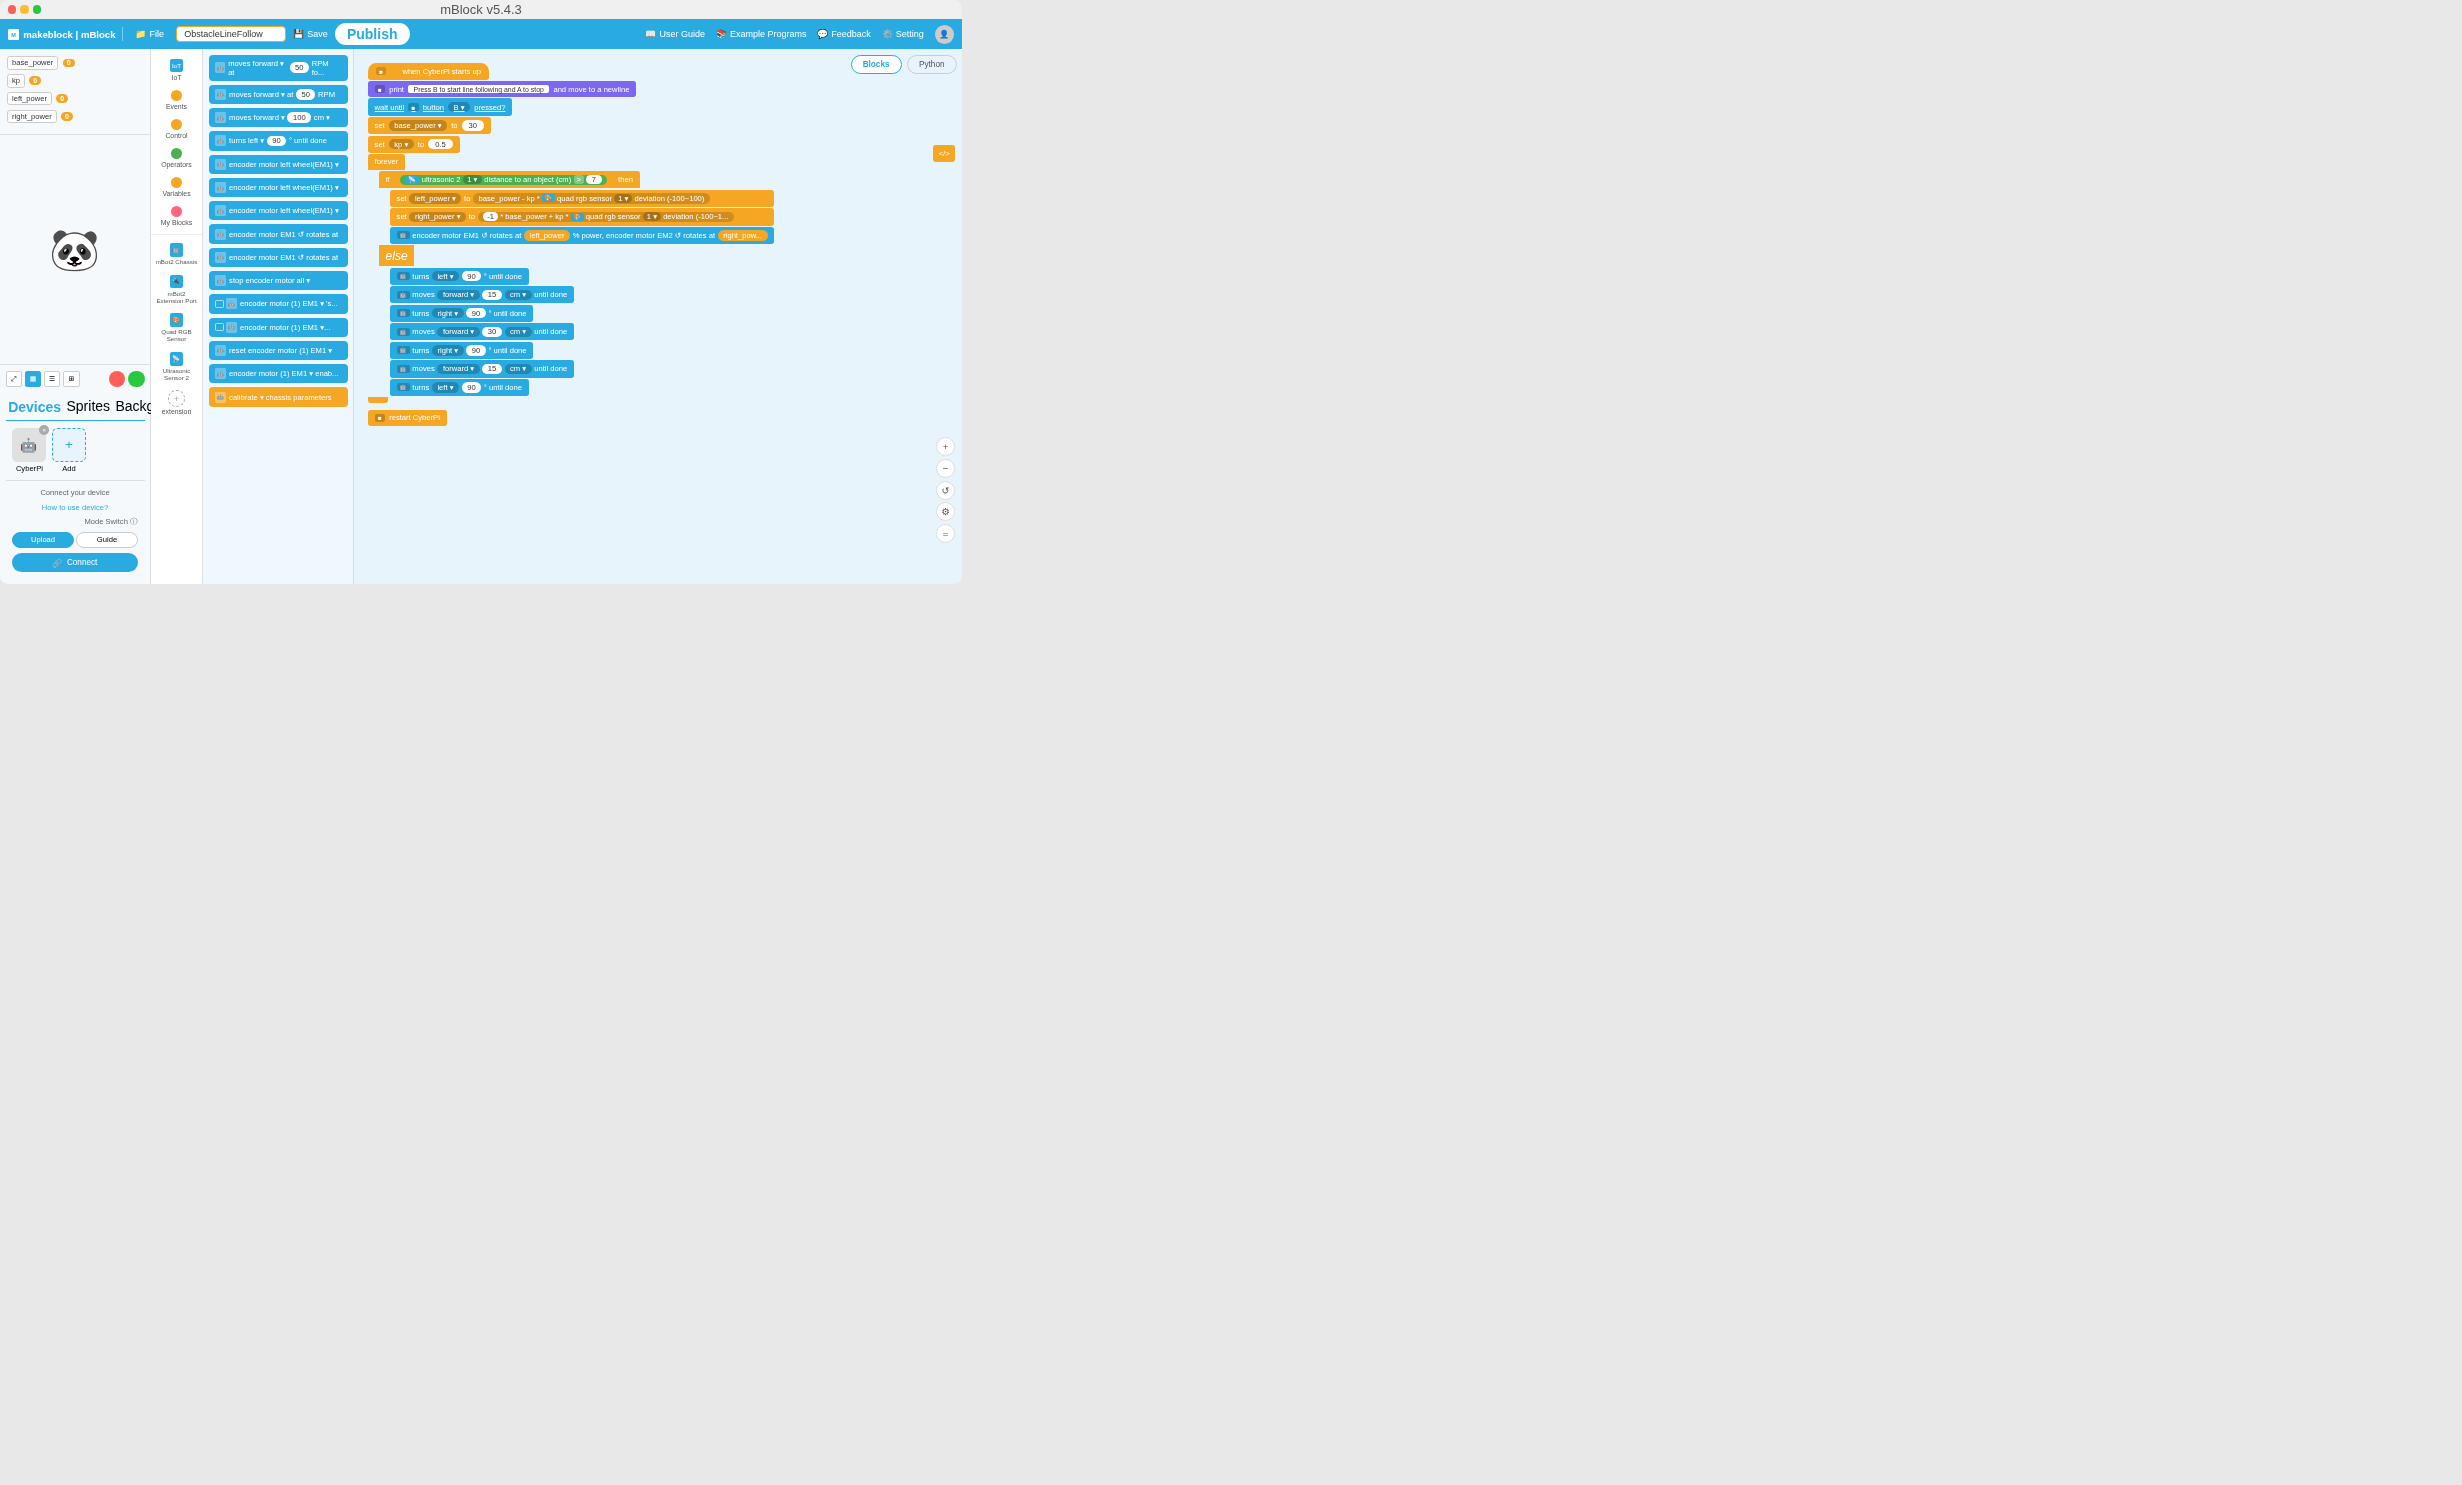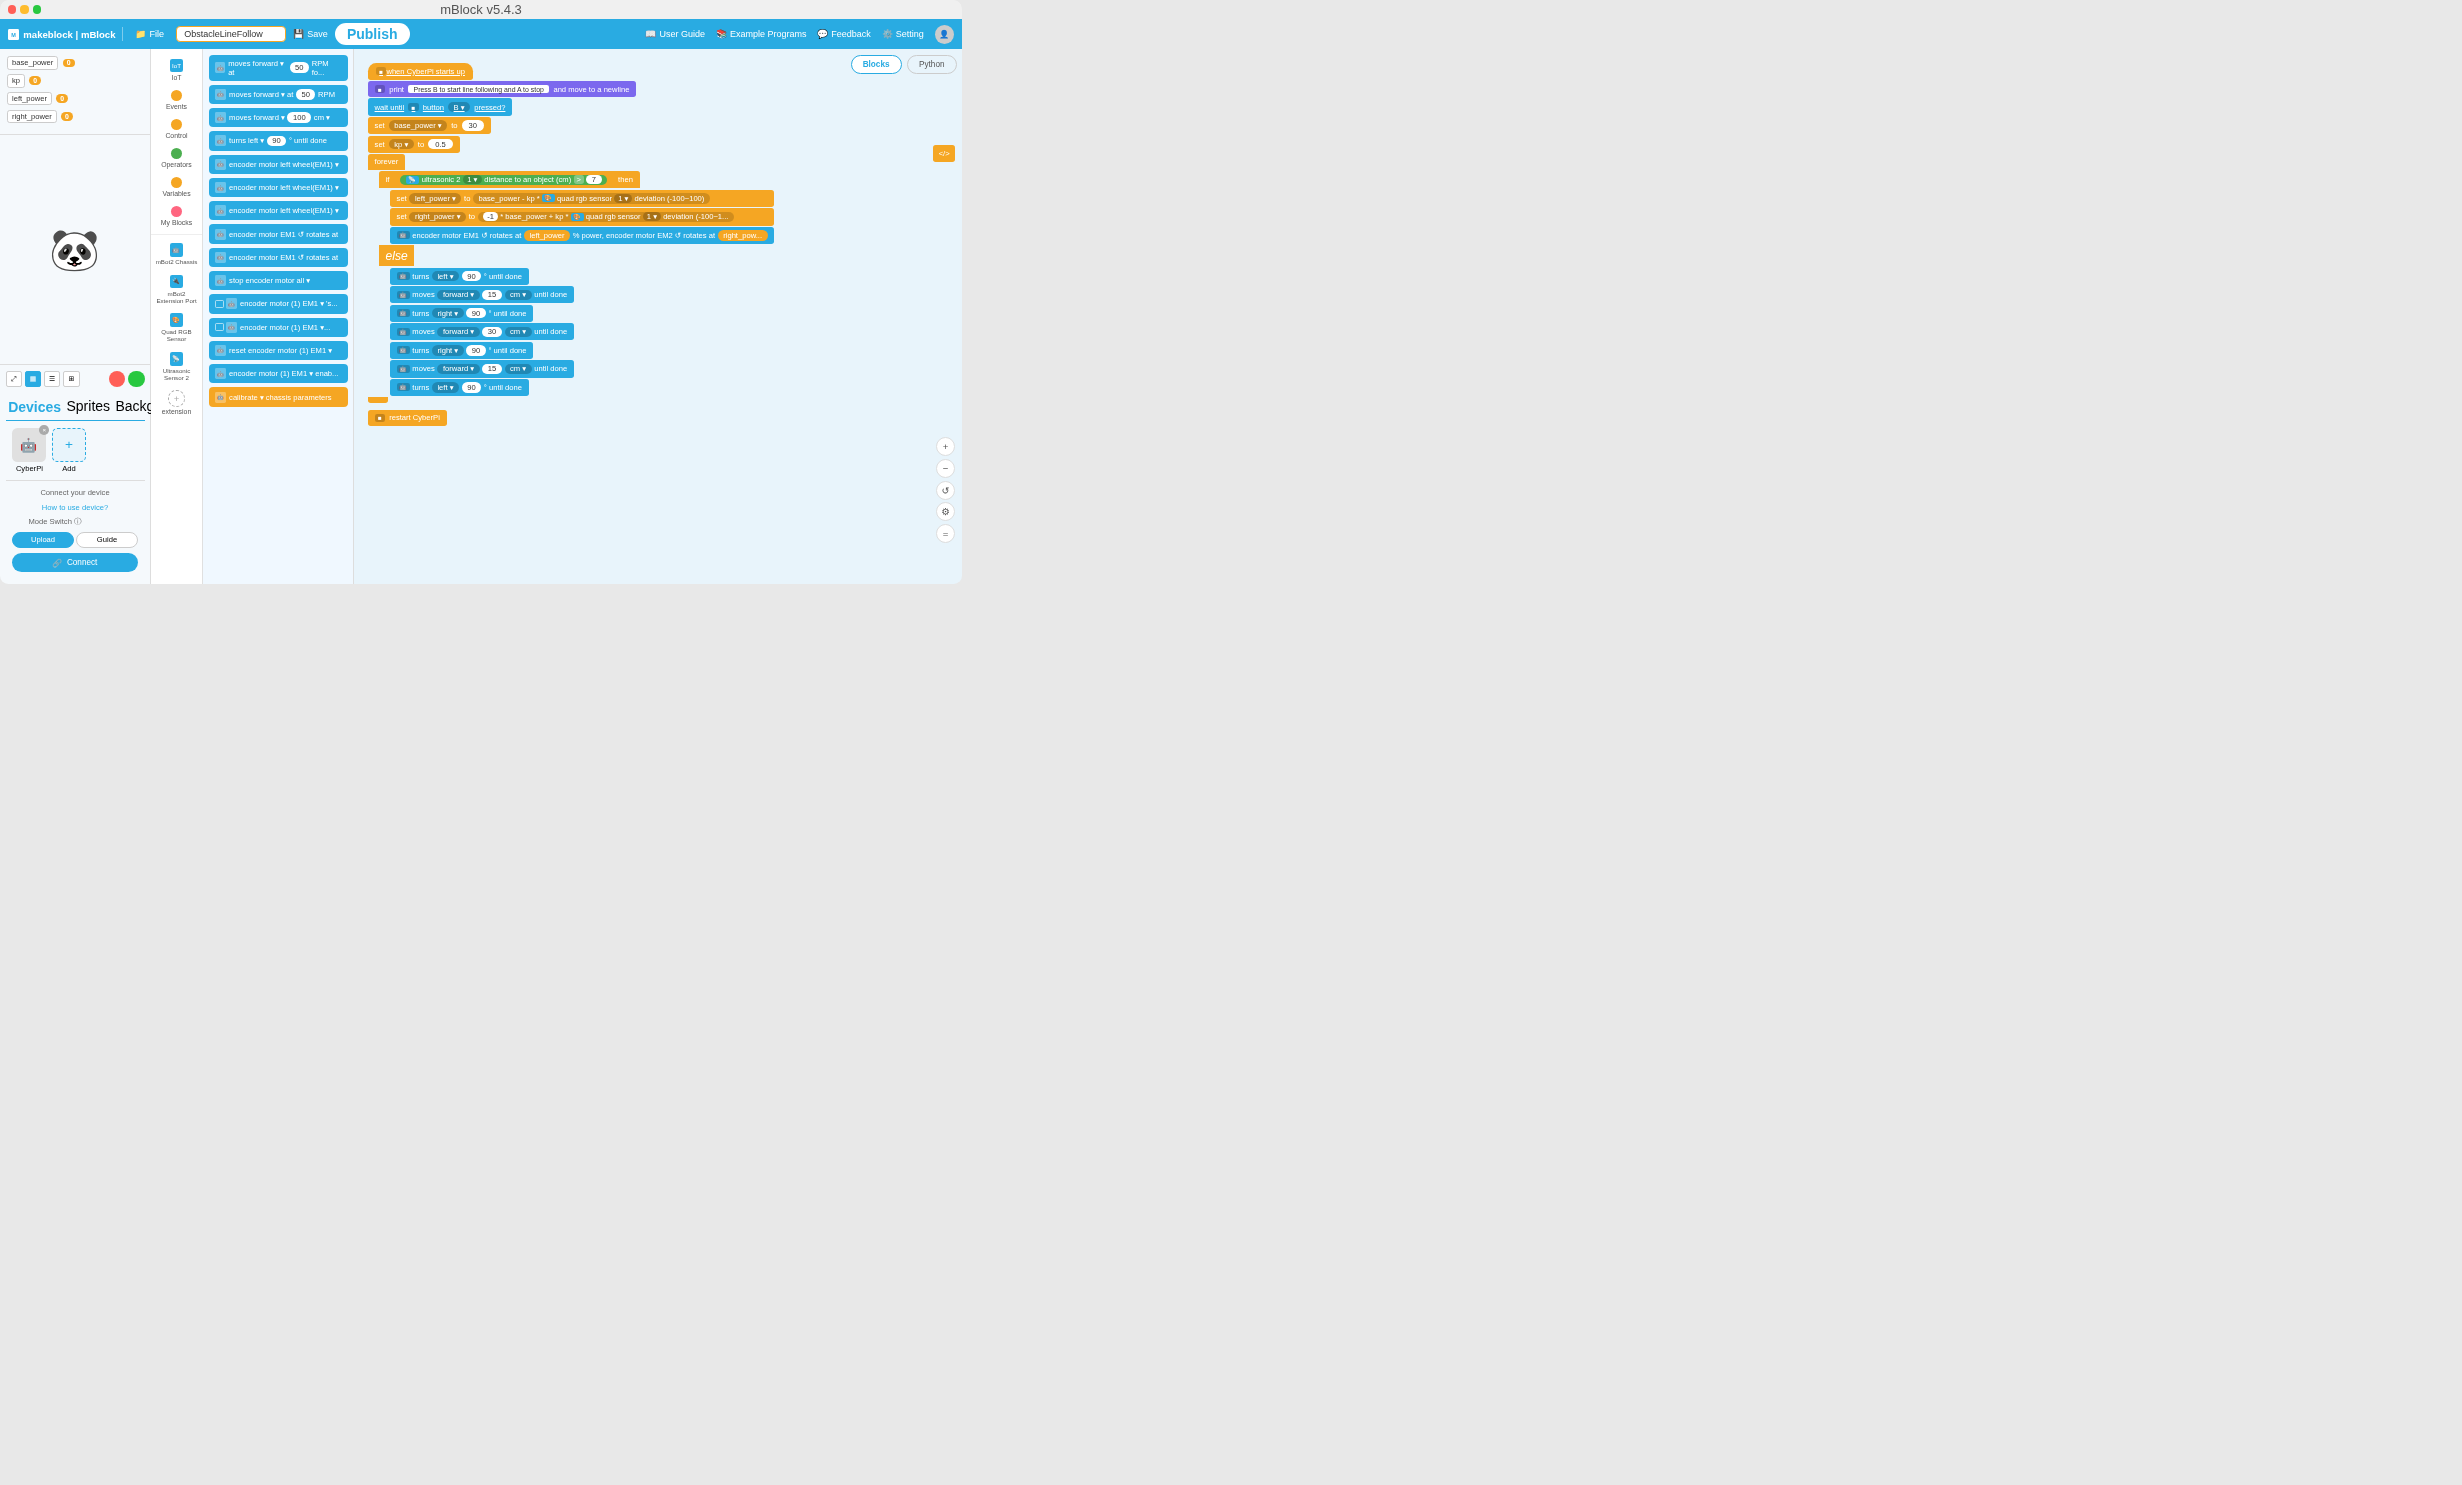--- a/index.html
+++ b/index.html
@@ -302,21 +302,21 @@
       font-size: 7.6px;
       text-decoration: none;
     }
     #mode-switch {
       margin-top: 5.5px;
     }
     #mode-switch p {
       font-size: 7.6px;
       color: #666;
       margin-bottom: 4.1px;
-      text-align: left;
+      text-align: right;
       margin-left: 16px;
     }
     .mode-btns {
       display: flex;
       gap: 2.7px;
       margin-bottom: 5.5px;
     }
     .mode-btn {
       flex: 1;
       padding: 2.7px;
@@ -747,21 +747,21 @@
   <div id="code-canvas">
     <div id="canvas-top-right">
       <button class="canvas-top-btn blocks-btn">Blocks</button>
       <button class="canvas-top-btn python-btn">Python</button>
     </div>
 
     <button id="code-btn-floating" style="position:absolute;right:6.9px;top:96px;background:#f5a623;color:white;border:none;border-radius:2.7px;padding:4.1px 5.5px;cursor:pointer;font-size:7.6px;">&lt;/&gt;</button>
 
     <div style="position:absolute;top:13.7px;left:13.7px;display:flex;flex-direction:column;gap:1.4px;max-width:618px;">
 
-      <div style="display:inline-flex;align-items:center;background:#f5a623;border-radius:8.2px 8.2px 2.7px 2.7px;padding:4.1px 8.2px;font-size:7.6px;color:white;gap:0;width:fit-content;text-decoration:underline;">
+      <div style="display:inline-flex;align-items:center;background:#f5a623;border-radius:8.2px 8.2px 2.7px 2.7px;padding:4.1px 8.2px;font-size:7.6px;color:white;gap:16px;width:fit-content;">
         <span style="background:rgba(0,0,0,0.15);border-radius:2.1px;padding:0.7px 3.4px;font-size:6.2px;">■</span>
         <span>when CyberPi starts up</span>
       </div>
 
       <div style="display:inline-flex;align-items:center;background:#7b68ee;border-radius:2.7px;padding:3.4px 6.9px;font-size:7.6px;color:white;gap:4.1px;margin-left:0;width:fit-content;">
         <span style="background:rgba(0,0,0,0.2);border-radius:2.1px;padding:0.7px 3.4px;font-size:6.2px;">■</span>
         <span>print</span>
         <span style="background:white;color:#333;border-radius:2.1px;padding:0.7px 5.5px;font-size:6.9px;">Press B to start line following and A to stop</span>
         <span>and move to a newline</span>
       </div>

